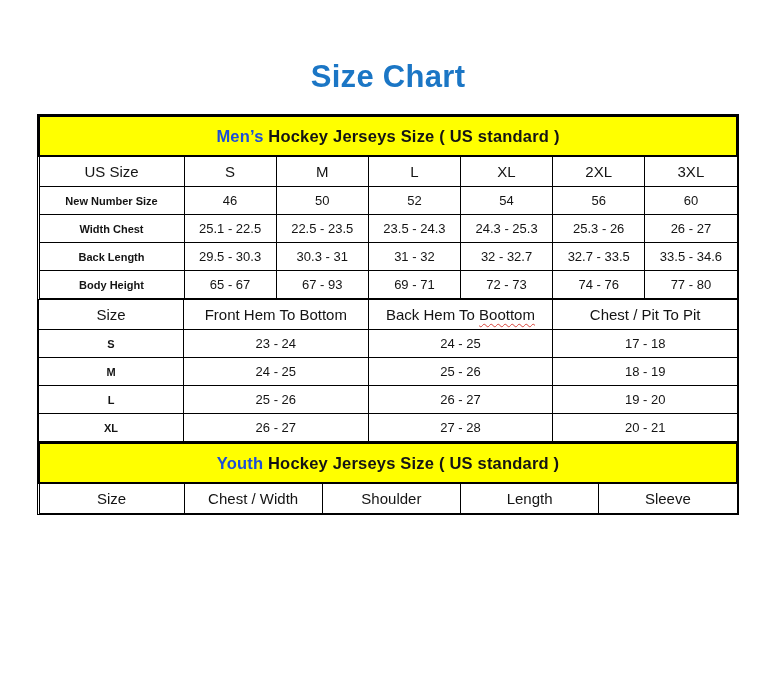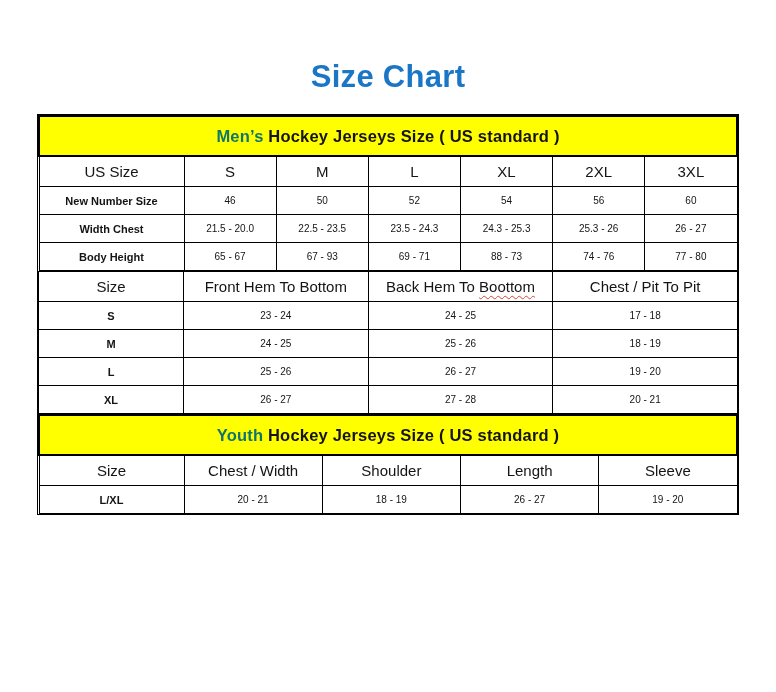--- a/index.html
+++ b/index.html
@@ -42,34 +42,34 @@
     color: #141414;
   }
   td.band {
     background: #FFFF00;
     border: 2.5px solid #000;
     height: 32px;
     font-size: 16.5px;
     font-weight: bold;
     letter-spacing: 0.2px;
   }
-  .accent { color: #0f766e; }
+  .accent { color: #1d4ed8; }
   td.head-cell {
     font-weight: normal;
     font-size: 15px;
     height: 23px;
   }
   td.label-cell {
     font-weight: bold;
     font-size: 11px;
     height: 21px;
   }
   td.value-cell {
     font-weight: normal;
-    font-size: 10px;
+    font-size: 13px;
     height: 21px;
   }
   .squiggle {
     text-decoration-line: underline;
     text-decoration-style: wavy;
     text-decoration-color: #D8453C;
     text-decoration-thickness: 1px;
     text-underline-offset: 3px;
   }
 </style>
@@ -106,33 +106,42 @@
             <td class="label-cell">New Number Size</td>
             <td class="value-cell">46</td>
             <td class="value-cell">50</td>
             <td class="value-cell">52</td>
             <td class="value-cell">54</td>
             <td class="value-cell">56</td>
             <td class="value-cell">60</td>
           </tr>
           <tr>
             <td class="label-cell">Width Chest</td>
-            <td class="value-cell">21.5 - 20.0</td>
+            <td class="value-cell">25.1 - 22.5</td>
             <td class="value-cell">22.5 - 23.5</td>
             <td class="value-cell">23.5 - 24.3</td>
             <td class="value-cell">24.3 - 25.3</td>
             <td class="value-cell">25.3 - 26</td>
             <td class="value-cell">26 - 27</td>
           </tr>
           <tr>
+            <td class="label-cell">Back Length</td>
+            <td class="value-cell">29.5 - 30.3</td>
+            <td class="value-cell">30.3 - 31</td>
+            <td class="value-cell">31 - 32</td>
+            <td class="value-cell">32 - 32.7</td>
+            <td class="value-cell">32.7 - 33.5</td>
+            <td class="value-cell">33.5 - 34.6</td>
+          </tr>
+          <tr>
             <td class="label-cell">Body Height</td>
             <td class="value-cell">65 - 67</td>
             <td class="value-cell">67 - 93</td>
             <td class="value-cell">69 - 71</td>
-            <td class="value-cell">88 - 73</td>
+            <td class="value-cell">72 - 73</td>
             <td class="value-cell">74 - 76</td>
             <td class="value-cell">77 - 80</td>
           </tr>
         </tbody>
   </table>
 
   <table class="size-table">
     <colgroup>
           <col style="width: 145px;">
           <col>
@@ -185,23 +194,16 @@
       <tr class="band-row">
         <td class="band" colspan="5"><span class="accent">Youth</span><span class="rest"> Hockey Jerseys Size ( US standard )</span></td>
       </tr>
       <tr class="head-row">
             <td class="head-cell">Size</td>
             <td class="head-cell">Chest / Width</td>
             <td class="head-cell">Shoulder</td>
             <td class="head-cell">Length</td>
             <td class="head-cell">Sleeve</td>
           </tr>
-          <tr>
-            <td class="label-cell">L/XL</td>
-            <td class="value-cell">20 - 21</td>
-            <td class="value-cell">18 - 19</td>
-            <td class="value-cell">26 - 27</td>
-            <td class="value-cell">19 - 20</td>
-          </tr>
         </tbody>
   </table>
 </div>
 </div>
 
 </body></html>

